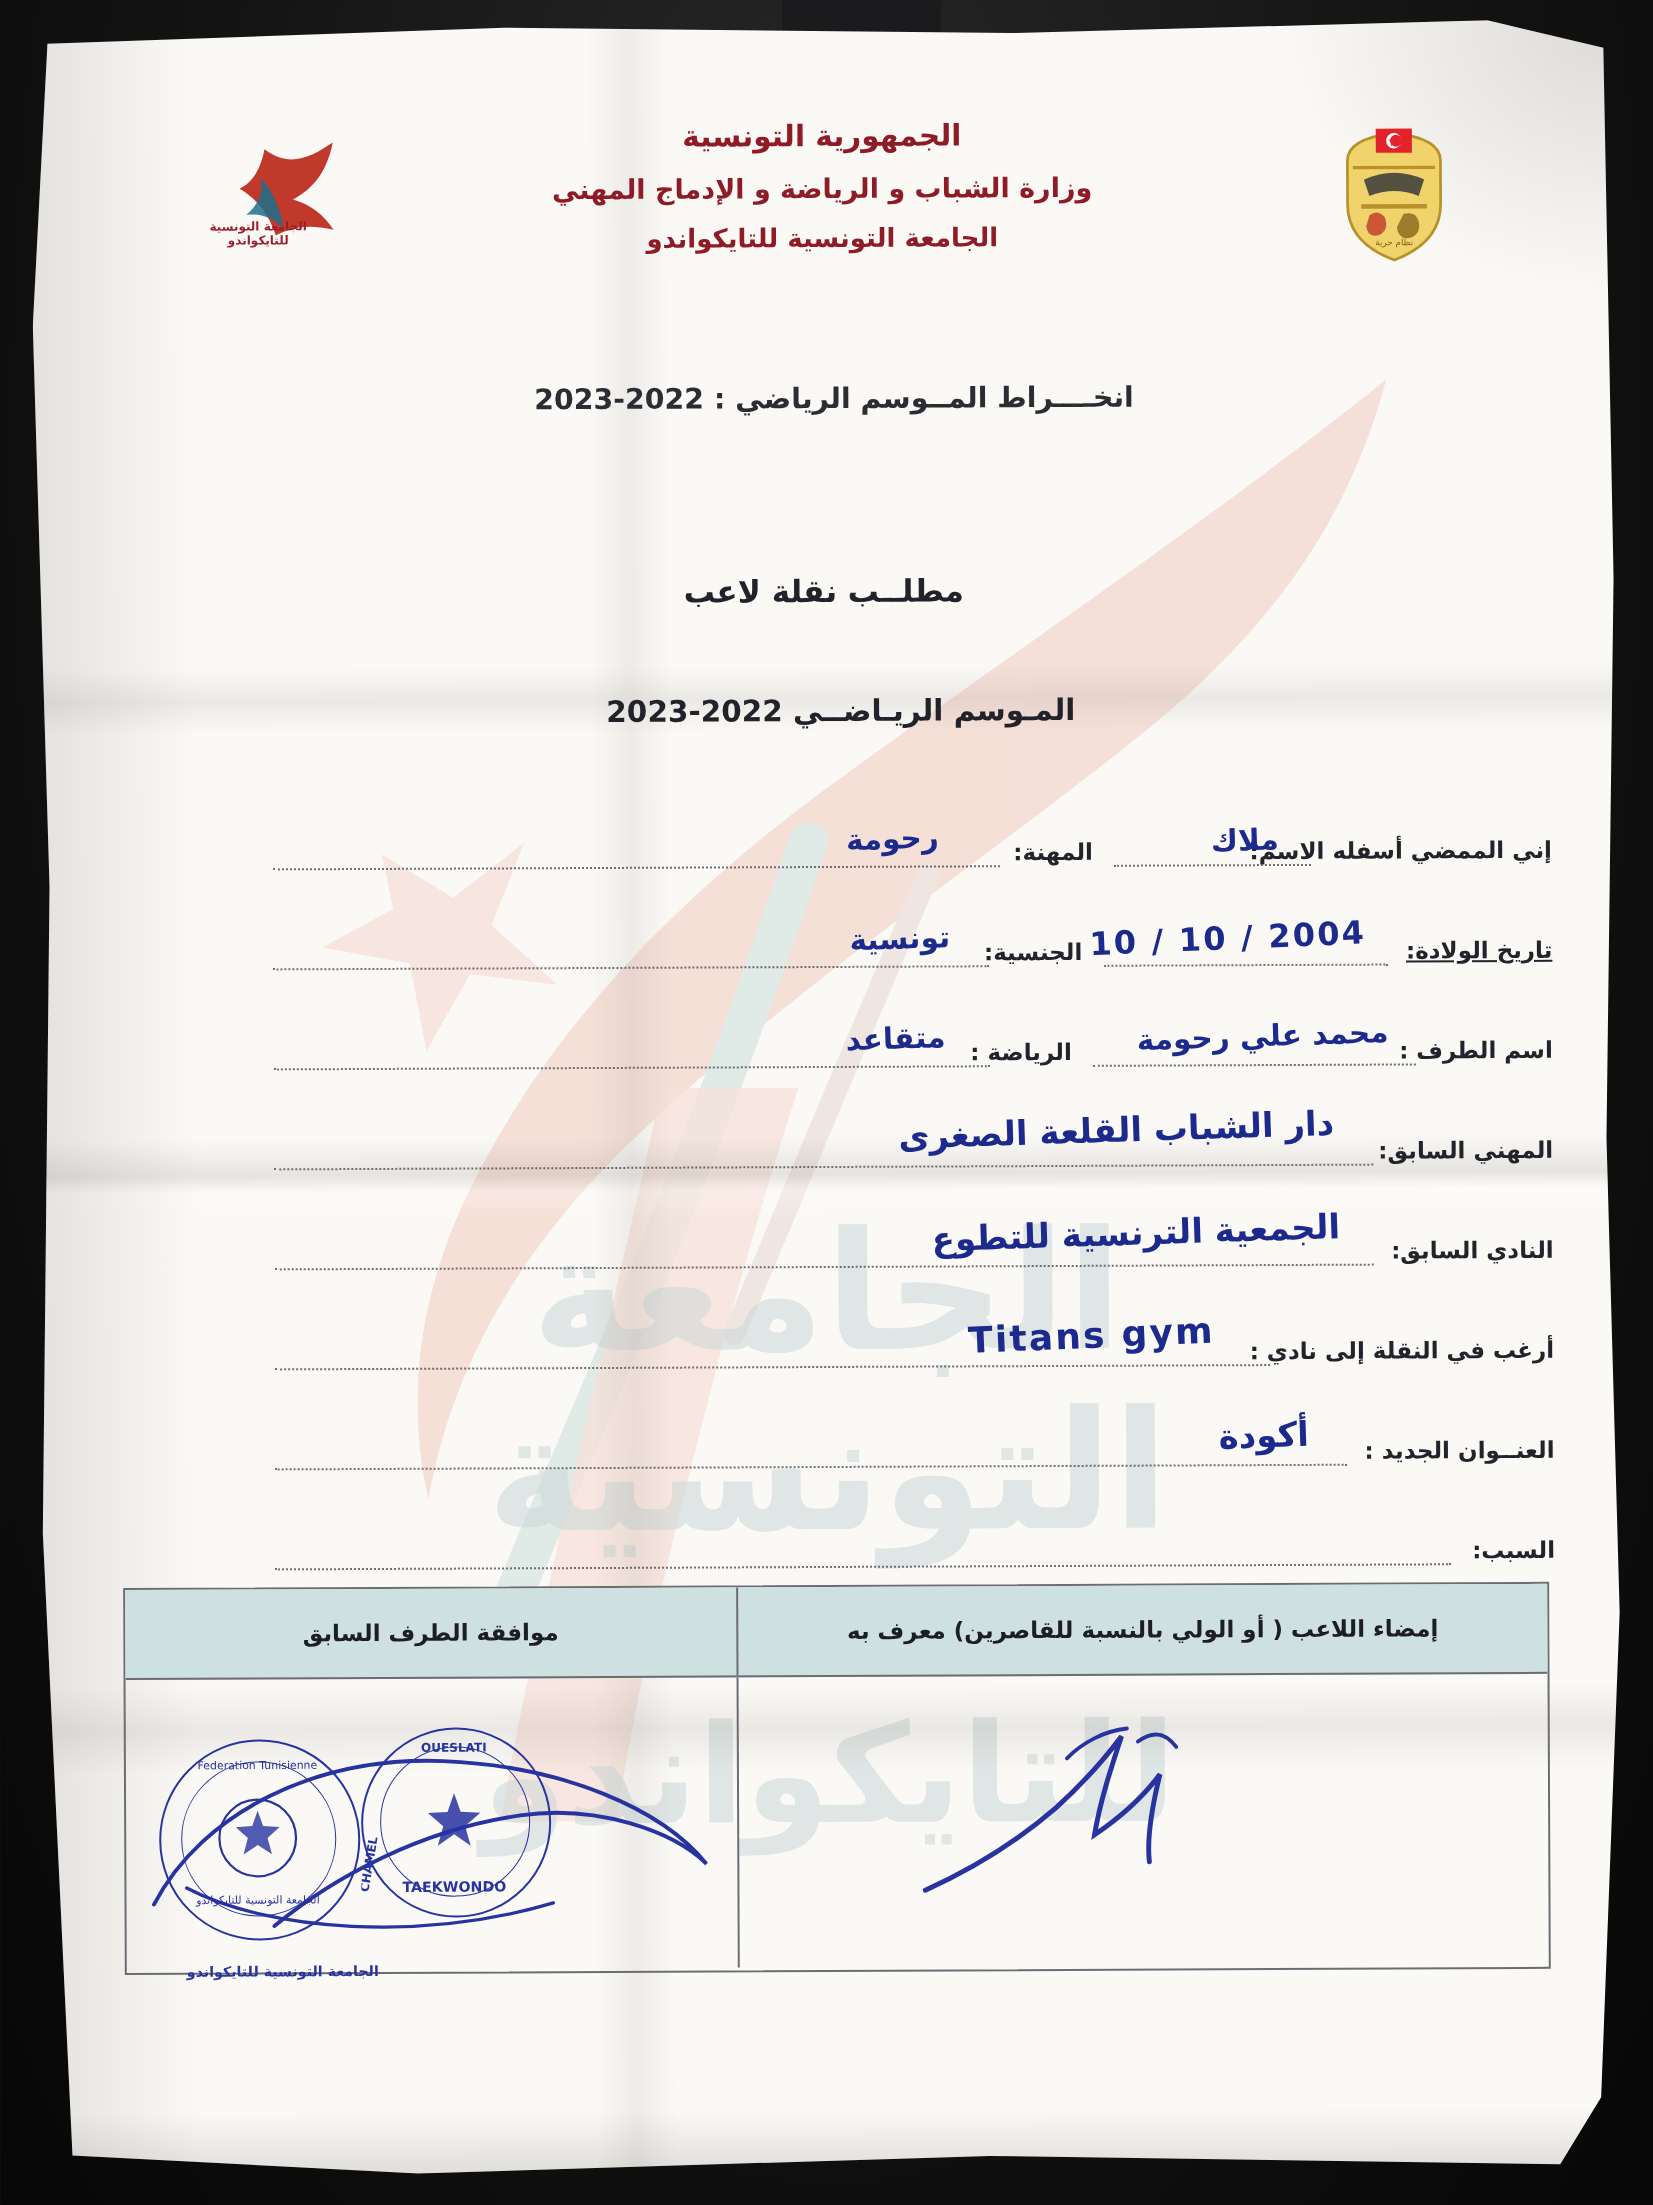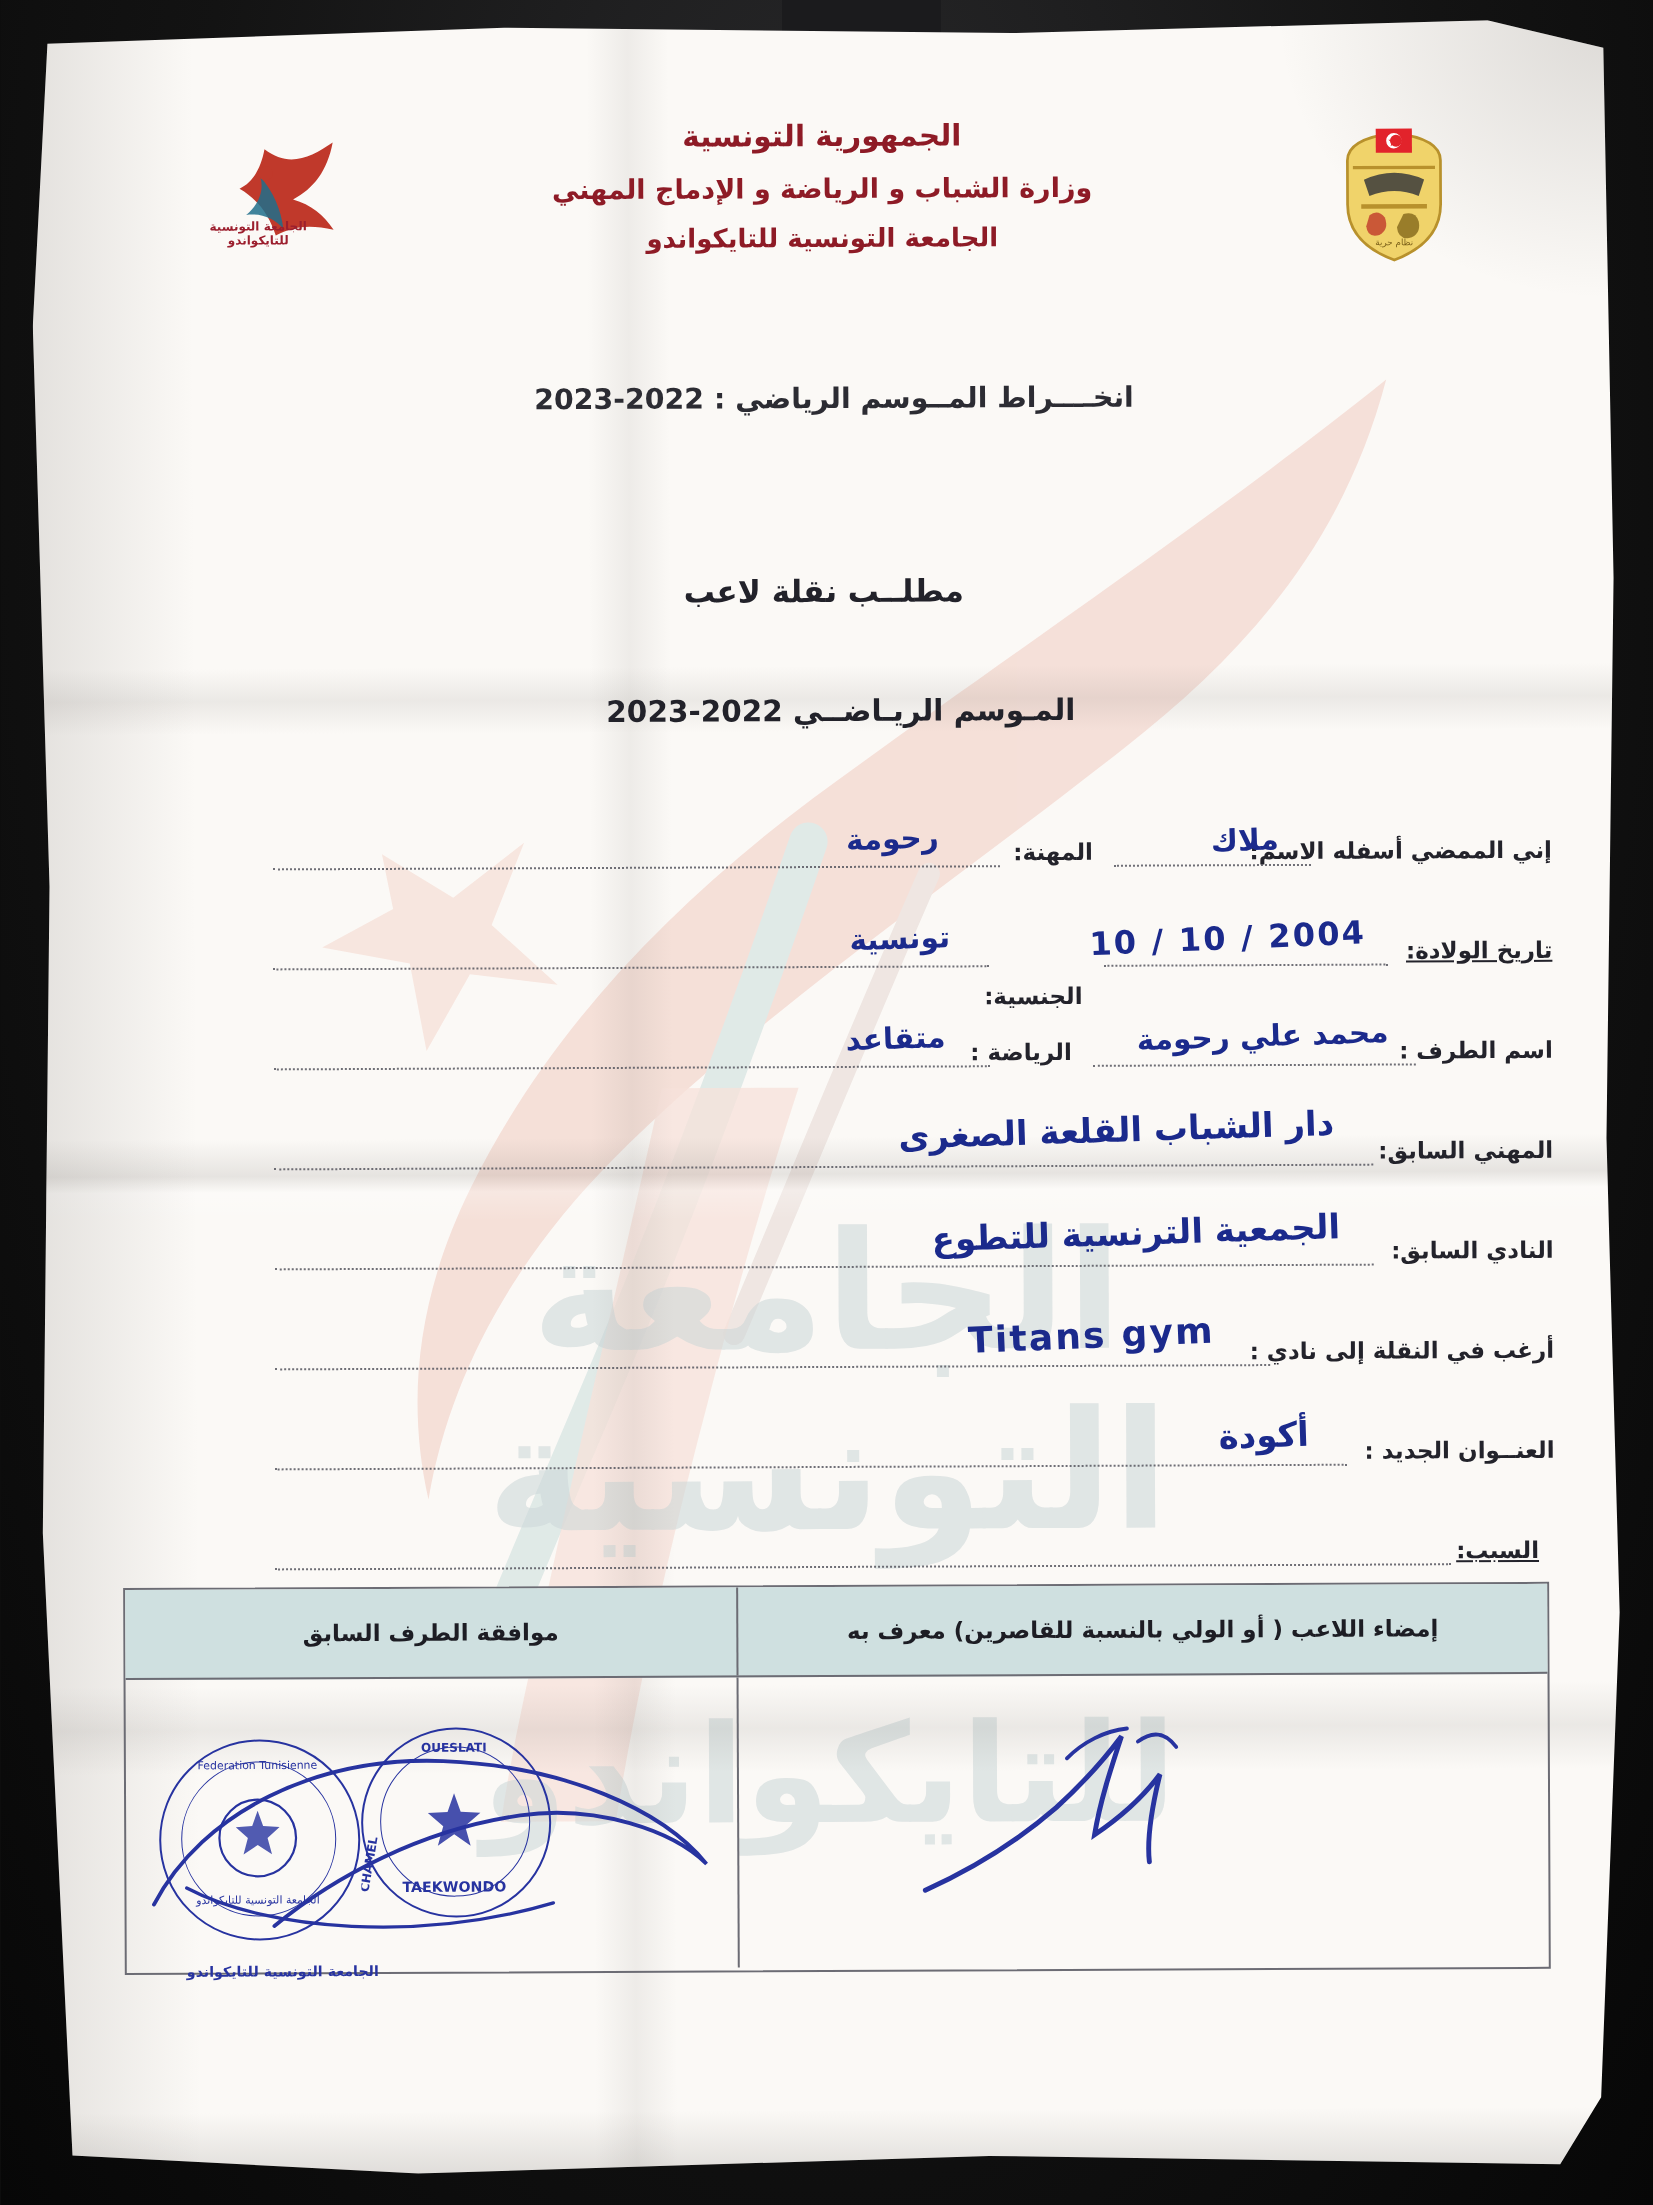--- a/index.html
+++ b/index.html
@@ -330,21 +330,21 @@
       <div class="hand" style="right:273px; top:-5.5px;">ملاك</div>
       <div class="lbl" style="right:459px;">المهنة:</div>
       <div class="dots" style="right:552px; width:727px;"></div>
       <div class="hand" style="right:613px; top:-7.7px;">رحومة</div>
     </div>
 
     <div class="row">
       <div class="lbl" style="right:0;text-decoration:underline;">تاريخ الولادة:</div>
       <div class="dots" style="right:164px; width:284px;"></div>
       <div class="hand latin" style="right:186px; top:-8.8px;">2004 / 10 / 10</div>
-      <div class="lbl" style="right:470px;margin-top:44px;">الجنسية:</div>
+      <div class="lbl" style="right:470px;">الجنسية:</div>
       <div class="dots" style="right:563px; width:716px;"></div>
       <div class="hand" style="right:602px; top:-7.7px;">تونسية</div>
     </div>
 
     <div class="row">
       <div class="lbl" style="right:0;">اسم الطرف :</div>
       <div class="dots" style="right:137px; width:323px;"></div>
       <div class="hand" style="right:164px; top:-8.8px;">محمد علي رحومة</div>
       <div class="lbl" style="right:481px;">الرياضة :</div>
       <div class="dots" style="right:563px; width:716px;"></div>
@@ -369,21 +369,21 @@
       <div class="hand latin" style="right:339px; top:-14.2px; font-size:36px;">Titans gym</div>
     </div>
 
     <div class="row">
       <div class="lbl" style="right:0;">العنــوان الجديد :</div>
       <div class="dots" style="right:208px; width:1072px;"></div>
       <div class="hand" style="right:246px; top:-13px; font-size:34px;">أكودة</div>
     </div>
 
     <div class="row">
-      <div class="lbl" style="right:16px;text-decoration:underline;">السبب:</div>
+      <div class="lbl" style="right:0;">السبب:</div>
       <div class="dots" style="right:104px; width:1176px;"></div>
       <div class="hand" style="right:142px; top:-13px;"></div>
     </div>
   </div>
 
   <div class="sig-table">
     <div class="sig-head">
       <div class="c1">إمضاء اللاعب ( أو الولي بالنسبة للقاصرين) معرف به</div>
       <div class="c2">موافقة الطرف السابق</div>
     </div>

